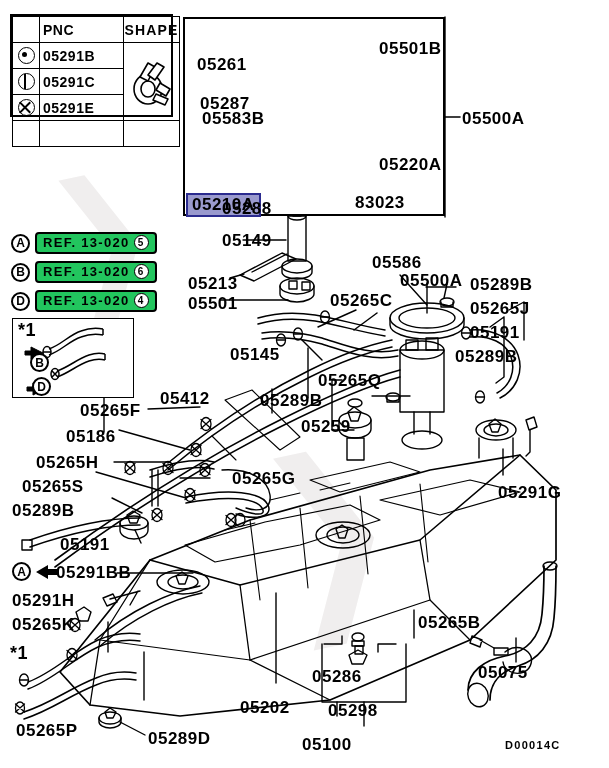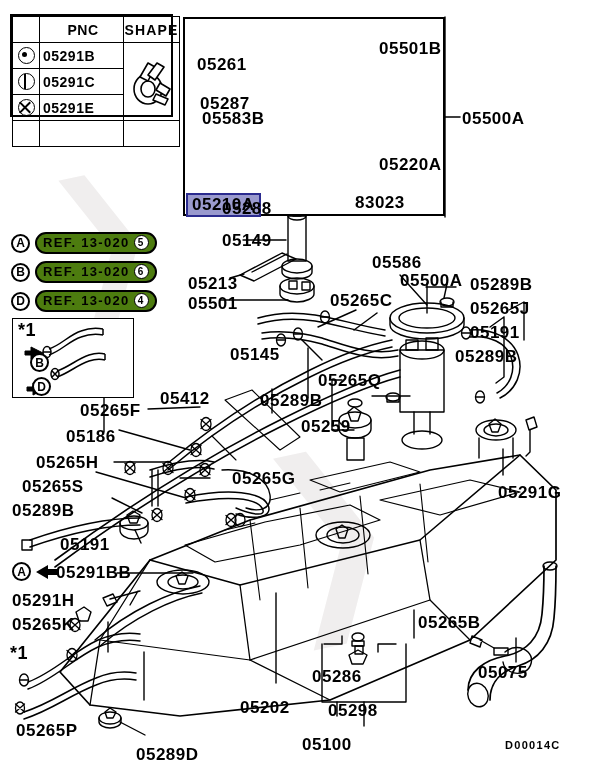--- a/index.html
+++ b/index.html
@@ -27,23 +27,23 @@
        border-radius:50%;background:#000;}
   .sym.half::after{content:"";position:absolute;left:5.6px;top:0;width:1.8px;height:15px;background:#000;}
   .sym.x::after,.sym.x::before{content:"";position:absolute;left:5.9px;top:-0.5px;width:1.7px;height:15px;background:#000;}
   .sym.x::after{transform:rotate(45deg);}
   .sym.x::before{transform:rotate(-45deg);}
   
   .refrow{position:absolute;display:flex;align-items:center;gap:5px;}
   .circ{width:19px;height:19px;border:2px solid #000;border-radius:50%;
         display:flex;align-items:center;justify-content:center;
         font-size:12px;font-weight:700;box-sizing:border-box;background:#fff;}
-  .refbox{border:2px solid #000;border-radius:11px;padding:1px 6px 2px 6px;
+  .refbox{border:2px solid #000;border-radius:4px;padding:1px 6px 2px 6px;
           font-size:13px;font-weight:700;letter-spacing:1.3px;display:flex;
-          align-items:center;gap:4px;background:#4d7c0f;}
+          align-items:center;gap:4px;background:#22c55e;}
   .circ.sm{width:15px;height:15px;font-size:10px;border-width:1.6px;}
   
   #star1box{position:absolute;left:12px;top:318px;width:122px;height:80px;
             border:1.6px solid #000;background:#fff;box-sizing:border-box;}
   
   #detail{position:absolute;left:183px;top:17px;width:262px;height:199px;
           border:2.2px solid #000;background:#fff;box-sizing:border-box;}
   .wm{position:absolute;color:#f0eeee;font-size:150px;font-weight:700;
       font-family:"Liberation Serif",serif;user-select:none;}
 </style>
@@ -316,21 +316,21 @@
         <path d="M516 662 v-24"></path>
       </g>
     </g>
   </svg>
 
   <div id="pnc">
     <table>
       <tbody>
           <tr>
         <td class="c1"></td>
-        <td class="c2" style="text-align:center">PNC</td>
+        <td class="c2" style="text-align:left">PNC</td>
         <td class="c3">SHAPE</td>
       </tr>
       <tr>
         <td class="c1"><span class="sym dot"></span></td>
         <td class="c2">05291B</td>
         <td class="c3" rowspan="3">
           <svg width="52" height="62" viewBox="0 0 52 62">
             <g fill="#fff" stroke="#000" stroke-width="1.6" stroke-linejoin="round">
               <ellipse cx="22" cy="40" rx="14" ry="15"></ellipse>
               <ellipse cx="22" cy="40" rx="7" ry="8"></ellipse>
@@ -435,21 +435,21 @@
   <span class="lbl" style="left:66px;top:428px;">05186</span>
   <span class="lbl" style="left:36px;top:454px;">05265H</span>
   <span class="lbl" style="left:22px;top:478px;">05265S</span>
   <span class="lbl" style="left:12px;top:502px;">05289B</span>
   <span class="lbl" style="left:232px;top:470px;">05265G</span>
   <span class="lbl" style="left:60px;top:536px;">05191</span>
   <span class="lbl" style="left:56px;top:564px;">05291BB</span>
   <span class="lbl" style="left:12px;top:592px;">05291H</span>
   <span class="lbl" style="left:12px;top:616px;">05265K</span>
   <span class="lbl" style="left:16px;top:722px;">05265P</span>
-  <span class="lbl" style="left:136px;top:730px;margin-top:16px;">05289D</span>
+  <span class="lbl" style="left:148px;top:730px;">05289D</span>
   <span class="lbl" style="left:498px;top:484px;">05291G</span>
   <span class="lbl" style="left:418px;top:614px;">05265B</span>
   <span class="lbl" style="left:240px;top:678px;margin-top:21px;">05202</span>
   <span class="lbl" style="left:312px;top:668px;">05286</span>
   <span class="lbl" style="left:328px;top:702px;">05298</span>
   <span class="lbl" style="left:302px;top:736px;">05100</span>
   <span class="lbl" style="left:478px;top:664px;">05075</span>
 
   <span class="lbl" style="left:10px;top:644px;font-size:18px;">*1</span>
   <div class="circ" style="position:absolute;left:12px;top:562px;">A</div>

